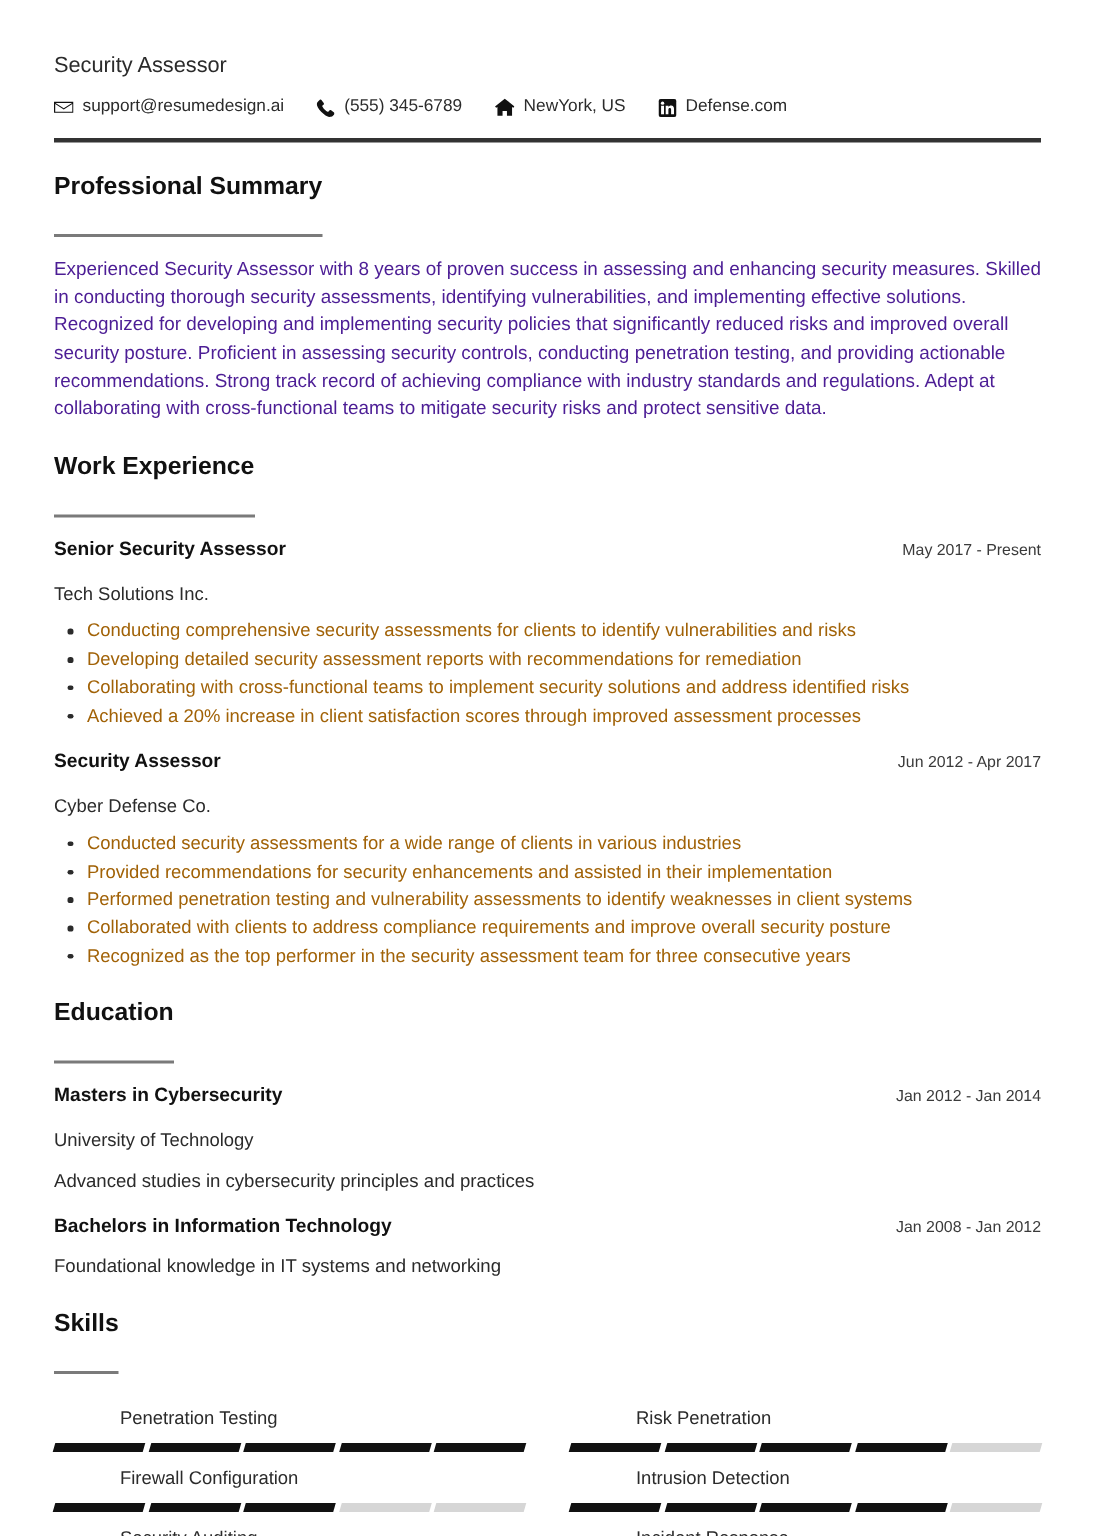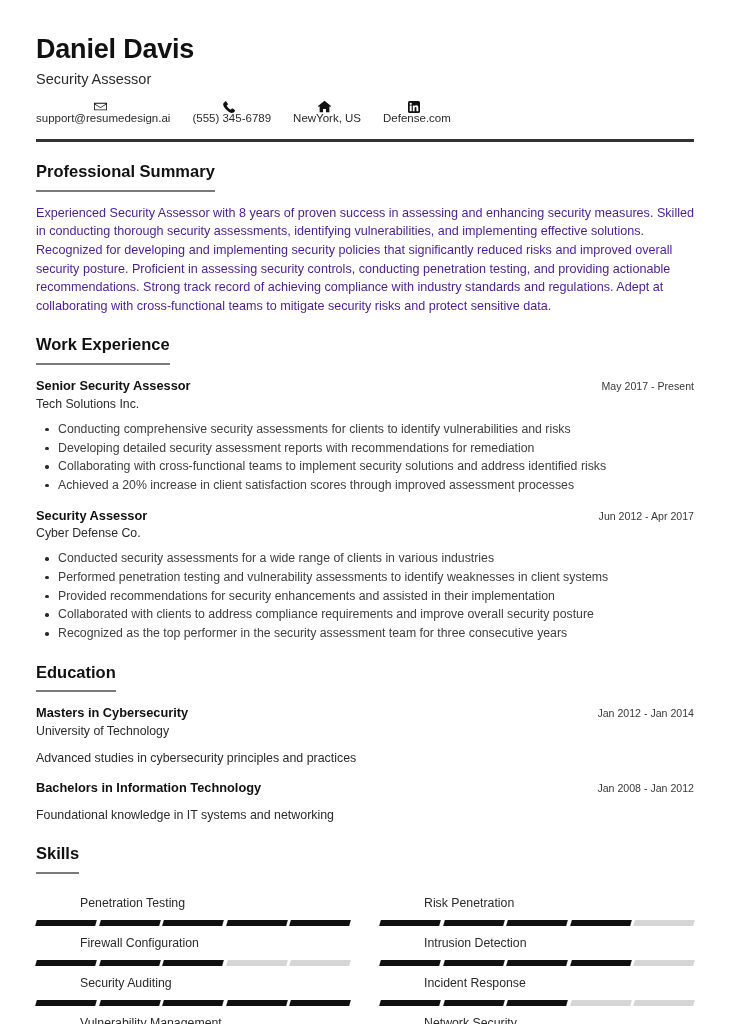--- a/index.html
+++ b/index.html
@@ -47,21 +47,20 @@
     gap: 0px;
   }
   .contact-item {
     display: inline-flex;
     align-items: center;
     font-size: 11.5px;
     color: #2b2b2b;
     margin-right: 22px;
     white-space: nowrap;
     line-height: 1;
-    flex-direction: column;
   }
   .contact-item .ic {
     display: inline-flex;
     align-items: center;
     justify-content: center;
     margin-right: 6px;
     color: #111111;
   }
   .contact-item .ic svg { display: block; }
 
@@ -72,21 +71,21 @@
     width: 100%;
   }
 
   
   .section { margin-top: 20px; }
   .section-title {
     display: inline-block;
     font-size: 16.5px;
     font-weight: bold;
     color: #111111;
-    padding-bottom: 8px;
+    padding-bottom: 21px;
     border-bottom: 2px solid #7a7a7a;
     line-height: 1.2;
   }
 
   .summary-text {
     font-size: 12.6px;
     line-height: 1.48;
     color: #4c1d95;
     margin-top: 12px;
     text-align: left;
@@ -108,40 +107,40 @@
   }
   .entry-date {
     font-size: 10.6px;
     color: #3a3a3a;
     white-space: nowrap;
     line-height: 1.3;
   }
   .entry-sub {
     font-size: 12.3px;
     color: #2b2b2b;
-    margin-top: 2px;
+    margin-top: 14px;
     line-height: 1.3;
   }
   .entry-desc {
     font-size: 12.4px;
     color: #2b2b2b;
     margin-top: 10px;
     line-height: 1.4;
   }
   ul.bullets {
     list-style: none;
     margin: 7px 0 0 0;
     padding: 0;
   }
   ul.bullets li {
     position: relative;
     padding-left: 22px;
     font-size: 12.3px;
     line-height: 1.52;
-    color: #404040;
+    color: #a16207;
   }
   ul.bullets li::before {
     content: "";
     position: absolute;
     left: 9px;
     top: 8px;
     width: 3.5px;
     height: 3.5px;
     border-radius: 50%;
     background: #2b2b2b;
@@ -177,21 +176,20 @@
     transform: skewX(-16deg);
   }
   .seg.on { background: #111111; }
 </style>
 </head>
 <body>
 
 <div class="page">
 
   <div>
-    <div class="name">Daniel Davis</div>
     <div class="job-title">Security Assessor</div>
 
     <div class="contact-row">
 
       <div class="contact-item">
         <span class="ic">
           <svg width="13" height="13" viewBox="0 0 16 16" fill="currentColor">
             <path d="M0 3.5h16v9H0v-9zm1.2 1L8 8.9l6.8-4.4H1.2zM1 5.4v6.2h14V5.4L8 9.9 1 5.4z"></path>
           </svg>
         </span>
@@ -256,22 +254,22 @@
     </div>
 
     <div class="entry">
       <div class="entry-head">
         <div class="entry-title">Security Assessor</div>
         <div class="entry-date">Jun 2012 - Apr 2017</div>
       </div>
       <div class="entry-sub">Cyber Defense Co.</div>
       <ul class="bullets">
         <li>Conducted security assessments for a wide range of clients in various industries</li>
+        <li>Provided recommendations for security enhancements and assisted in their implementation</li>
         <li>Performed penetration testing and vulnerability assessments to identify weaknesses in client systems</li>
-        <li>Provided recommendations for security enhancements and assisted in their implementation</li>
         <li>Collaborated with clients to address compliance requirements and improve overall security posture</li>
         <li>Recognized as the top performer in the security assessment team for three consecutive years</li>
       </ul>
     </div>
   </div>
 
   <div class="section">
     <div class="section-title">Education</div>
 
     <div class="entry">

